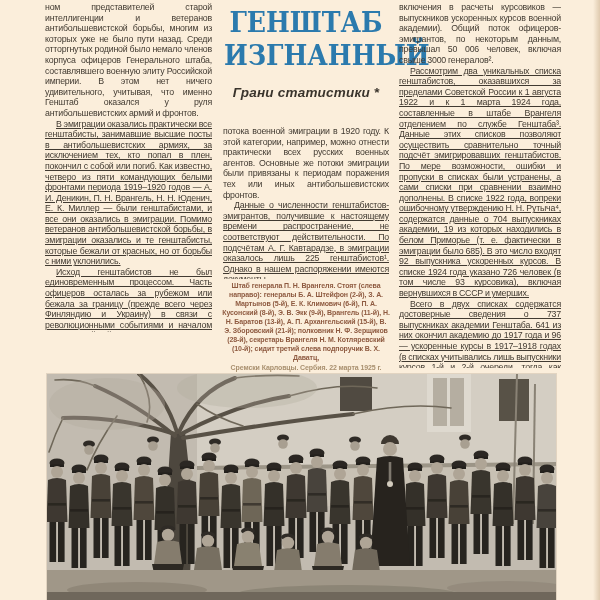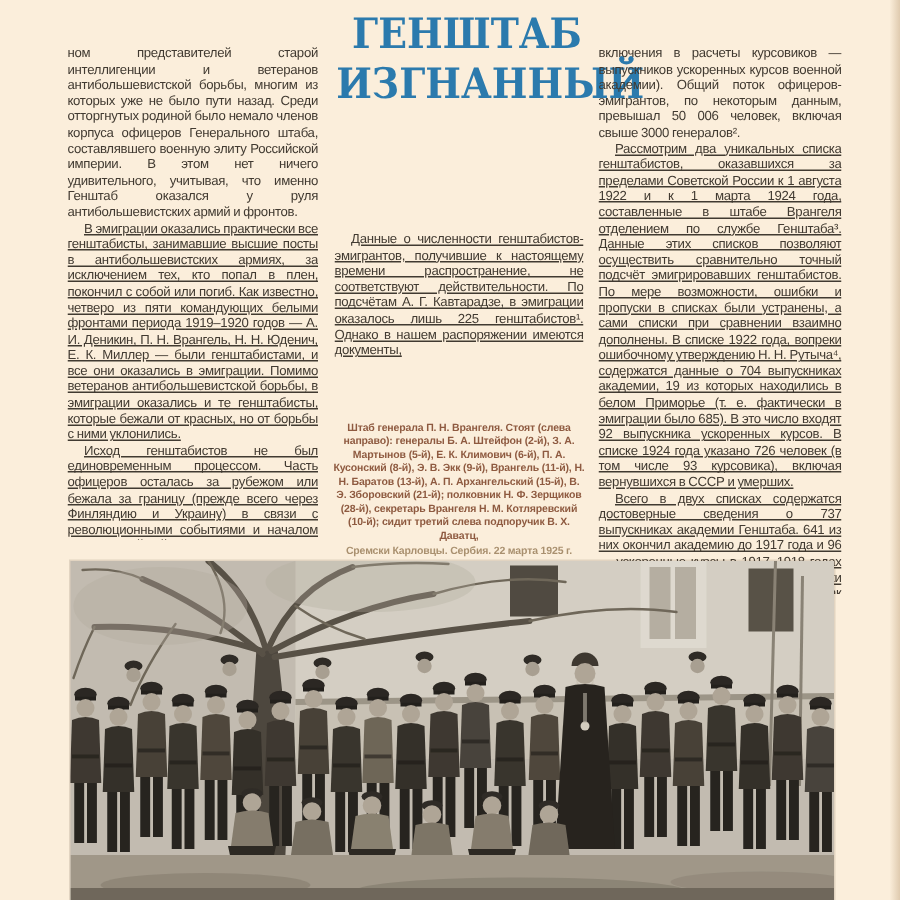--- a/index.html
+++ b/index.html
@@ -3,29 +3,29 @@
 <meta charset="utf-8">
 <style>
   html,body{margin:0;padding:0;}
   body{width:600px;height:600px;overflow:hidden;position:relative;
        font-family:"Liberation Sans",sans-serif;background:#fbeedb;}
   .page{position:absolute;inset:0;background:#fbeedb;}
   .edge-shade{position:absolute;top:0;right:0;width:7px;height:600px;
        background:linear-gradient(to right,rgba(150,110,60,0),rgba(150,110,60,0.28));}
 
   .col{position:absolute;text-align:justify;color:#413a31;
-       font-size:8.8px;line-height:10.6px;letter-spacing:-0.2px;word-spacing:-0.3px;margin-top:28px;}
+       font-size:8.8px;line-height:10.6px;letter-spacing:-0.2px;word-spacing:-0.3px;}
   .col p{margin:0;}
   .col p.ind{text-indent:11px;text-decoration:underline;}
 
   .col-left {left:45px;top:2px;width:167px;height:330px;overflow:hidden;}
   .col-mid-body{left:223px;top:126px;width:166px;height:153px;overflow:hidden;}
   .col-right{left:399px;top:2px;width:162px;height:366px;overflow:hidden;}
 
-  .title-block{position:absolute;left:215px;top:6px;width:182px;text-align:right;}
+  .title-block{position:absolute;left:215px;top:6px;width:182px;text-align:center;}
   .title-line{display:block;font-family:"DejaVu Serif",serif;font-weight:bold;
        color:#2b7aad;font-size:28px;line-height:33px;white-space:nowrap;
        transform:scaleX(0.9);transform-origin:50% 50%;}
   .subtitle{position:absolute;left:215px;top:85px;width:182px;text-align:center;
        font-style:italic;font-weight:bold;font-size:13.5px;color:#3a342c;letter-spacing:0.2px;}
 
   .footnote{position:absolute;left:45px;top:334px;width:167px;
        font-size:7.2px;line-height:9.4px;color:#8c7c66;letter-spacing:-0.1px;text-align:justify;}
 
   .caption{position:absolute;left:222px;top:281px;width:168px;text-align:center;
@@ -39,28 +39,30 @@
 </style>
 </head>
 <body>
 
 <div class="page">
 
   <div class="title-block">
     <span class="title-line">ГЕНШТАБ</span>
     <span class="title-line">ИЗГНАННЫЙ</span>
   </div>
+  <div class="subtitle">Грани статистики *</div>
 
   <div class="col col-left">
     <p>ном представителей старой интеллигенции и ветеранов антибольшевистской борьбы, многим из которых уже не было пути назад. Среди отторгнутых родиной было немало членов корпуса офицеров Генерального штаба, составлявшего военную элиту Российской империи. В этом нет ничего удивительного, учитывая, что именно Генштаб оказался у руля антибольшевистских армий и фронтов.</p>
     <p class="ind">В эмиграции оказались практически все генштабисты, занимавшие высшие посты в антибольшевистских армиях, за исключением тех, кто попал в плен, покончил с собой или погиб. Как известно, четверо из пяти командующих белыми фронтами периода 1919–1920 годов — А. И. Деникин, П. Н. Врангель, Н. Н. Юденич, Е. К. Миллер — были генштабистами, и все они оказались в эмиграции. Помимо ветеранов антибольшевистской борьбы, в эмиграции оказались и те генштабисты, которые бежали от красных, но от борьбы с ними уклонились.</p>
     <p class="ind">Исход генштабистов не был единовременным процессом. Часть офицеров осталась за рубежом или бежала за границу (прежде всего через Финляндию и Украину) в связи с революционными событиями и началом Гражданской войны задолго до основного</p>
   </div>
 
   <div class="col col-mid-body">
+    <p>потока военной эмиграции в 1920 году. К этой категории, например, можно отнести практически всех русских военных агентов. Основные же потоки эмиграции были привязаны к периодам поражения тех или иных антибольшевистских фронтов.</p>
     <p class="ind">Данные о численности генштабистов-эмигрантов, получившие к настоящему времени распространение, не соответствуют действительности. По подсчётам А. Г. Кавтарадзе, в эмиграции оказалось лишь 225 генштабистов¹. Однако в нашем распоряжении имеются документы,</p>
   </div>
 
   <div class="caption">
     <span class="cap-main">Штаб генерала П. Н. Врангеля. Стоят (слева направо): генералы Б. А. Штейфон (2-й), З. А. Мартынов (5-й), Е. К. Климович (6-й), П. А. Кусонский (8-й), Э. В. Экк (9-й), Врангель (11-й), Н. Н. Баратов (13-й), А. П. Архангельский (15-й), В. Э. Зборовский (21-й); полковник Н. Ф. Зерщиков (28-й), секретарь Врангеля Н. М. Котляревский (10-й); сидит третий слева подпоручик В. Х. Даватц,</span>
     <span class="cap-date">Сремски Карловцы. Сербия. 22 марта 1925 г.</span>
   </div>
 
   <div class="col col-right">
     <p>включения в расчеты курсовиков — выпускников ускоренных курсов военной академии). Общий поток офицеров-эмигрантов, по некоторым данным, превышал 50 006 человек, включая свыше 3000 генералов².</p>

